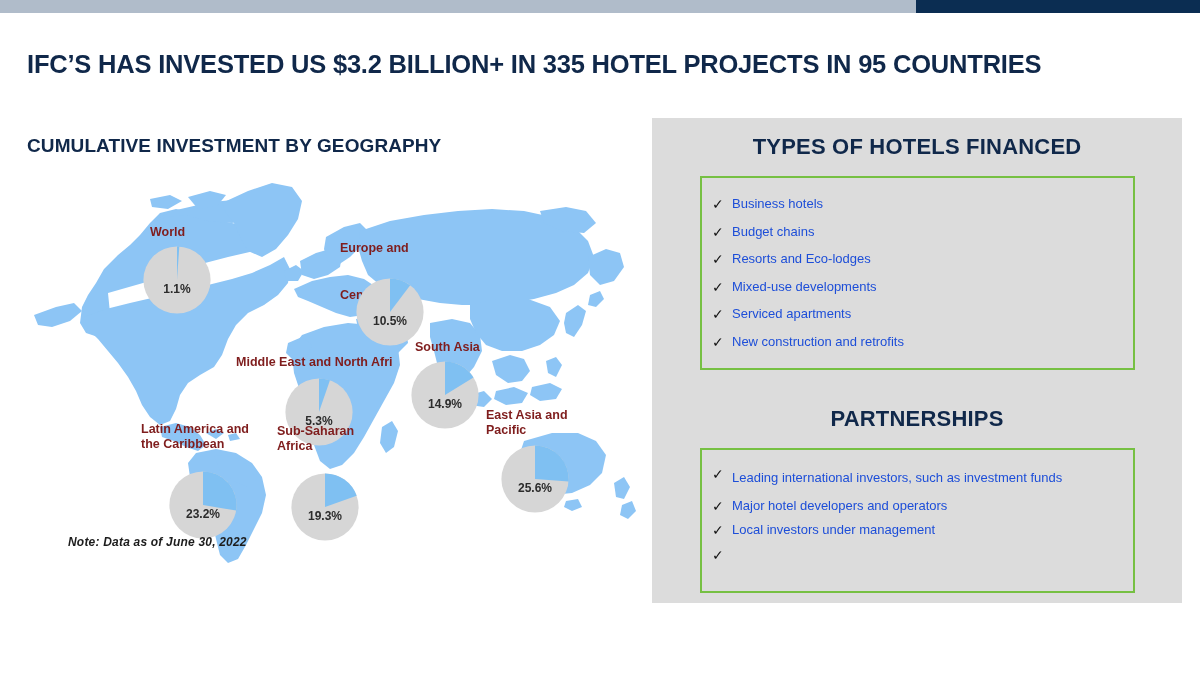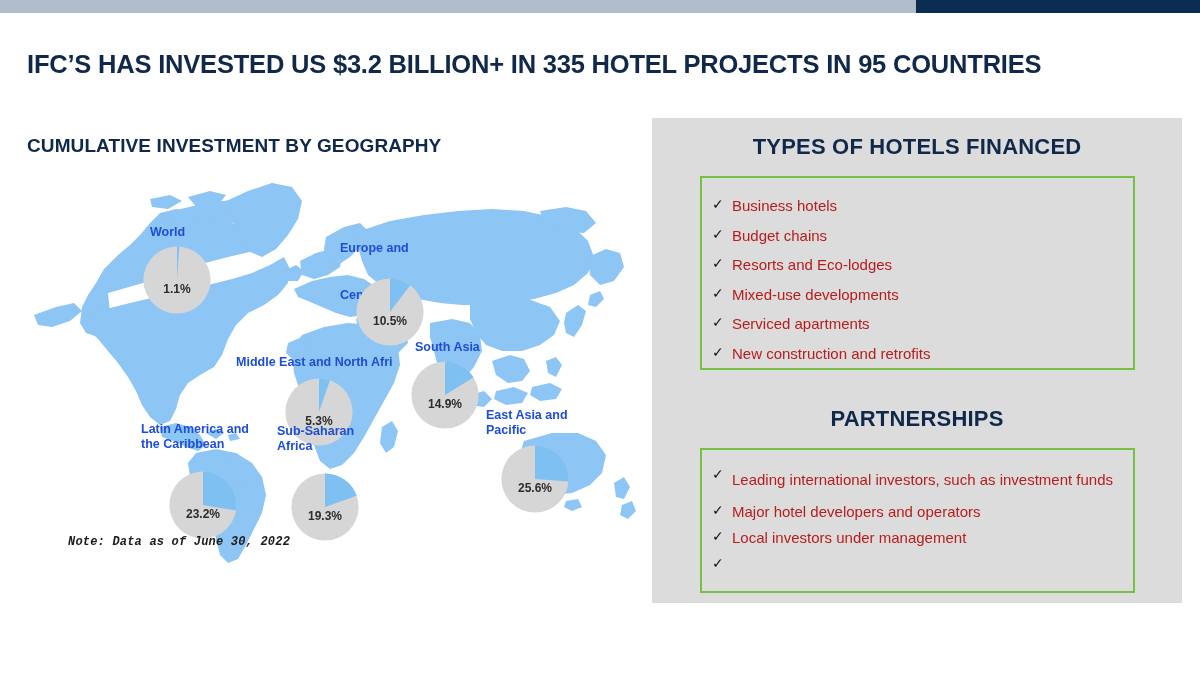--- a/index.html
+++ b/index.html
@@ -28,55 +28,54 @@
     position:absolute; left:27px; top:15px;
     font-size:19px; font-weight:bold; color:#10284a; letter-spacing:0.1px;
   }
 
   #map-wrap { position:absolute; left:0; top:45px; width:640px; height:440px; }
   #map-wrap svg.worldmap { position:absolute; left:0; top:0; width:640px; height:400px; }
 
   
   .pie-group { position:absolute; }
   .pie-label {
-    position:absolute; font-size:12.5px; font-weight:bold; color:#1d4ed8;
+    position:absolute; font-size:12.5px; font-weight:bold; color:#7f1d1d;
     line-height:15px; white-space:nowrap;
   }
   .pie-svg { position:absolute; }
   .pie-value {
     position:absolute; font-size:12px; font-weight:bold; color:#2c2c2c;
     white-space:nowrap; text-align:center;
   }
 
   #map-note {
     position:absolute; left:68px; top:415px;
     font-size:12px; font-style:italic; font-weight:bold; color:#1c1c1c;
     letter-spacing:0.2px;
-    font-family:Liberation Mono, monospace;
   }
 
   
   #right-panel {
     position:absolute; left:652px; top:118px; width:530px; height:485px;
     background:#dcdcdc;
   }
   .panel-heading {
     position:absolute; width:100%; text-align:center;
     font-size:22px; font-weight:bold; color:#10284a; letter-spacing:0.2px;
   }
   .green-box {
     position:absolute; border:2.5px solid #76c043; background:transparent;
   }
   .bullet-row { position:relative; display:flex; align-items:flex-start; }
   .check {
     flex:0 0 auto; width:22px; font-size:14px; color:#111; line-height:1.25;
     text-align:left; padding-left:2px;
   }
   .bullet-text {
-    font-size:15px; color:#b91c1c; line-height:1.3;
+    font-size:13px; color:#1d4ed8; line-height:1.3;
   }
 
   #types-box { left:48px; top:58px; width:435px; height:194px; }
   #types-box .bullet-row { margin-bottom:10px; }
   #types-box .bullet-row:first-child { margin-top:12px; }
 
   #partners-box { left:48px; top:330px; width:435px; height:145px; }
   #partners-box .bullet-row { margin-bottom:7px; }
   #partners-box .bullet-row:first-child { margin-top:10px; }
   #partners-box .bullet-text.justify {

